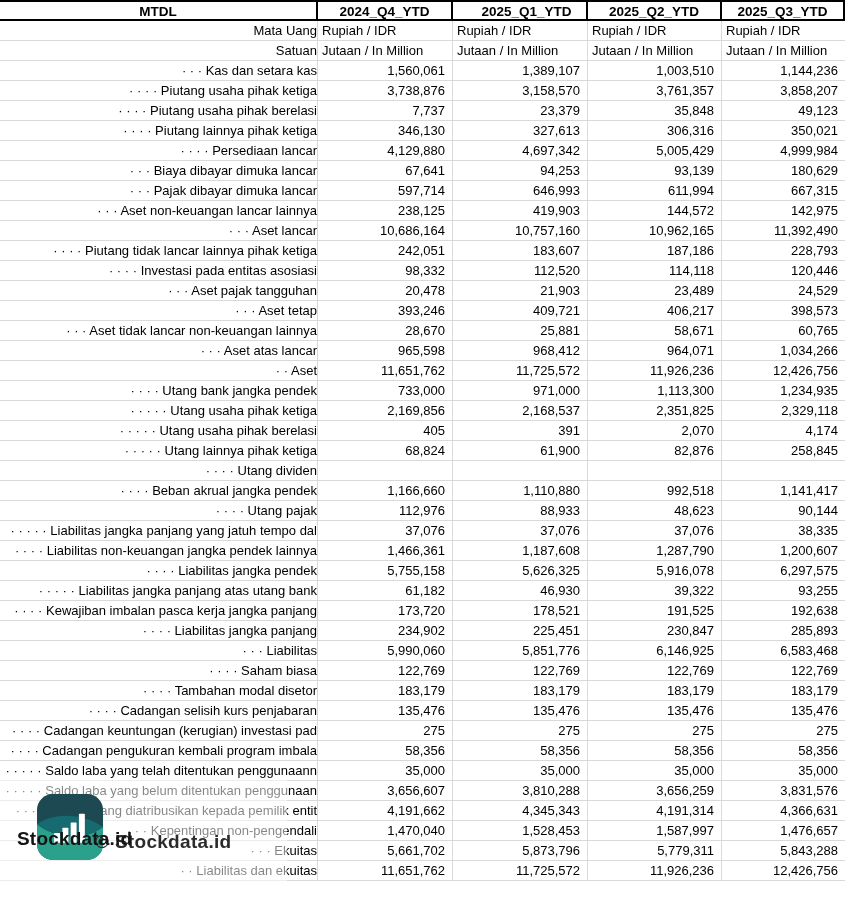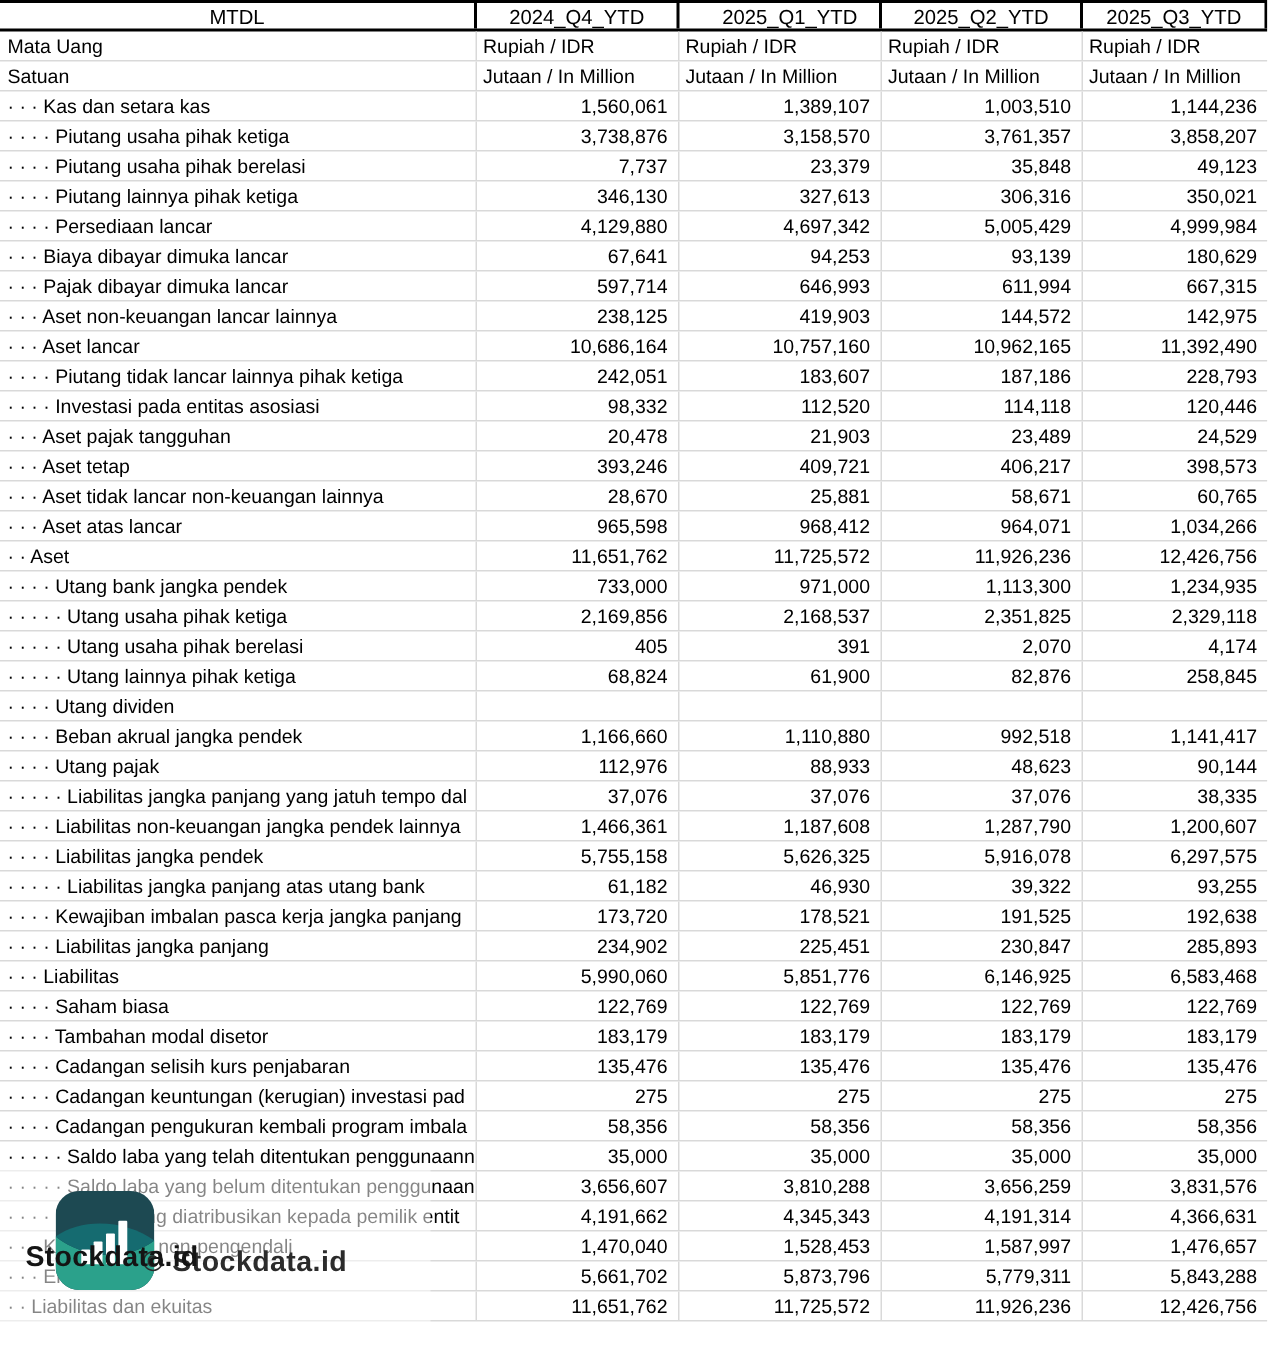--- a/index.html
+++ b/index.html
@@ -6,32 +6,32 @@
   *{box-sizing:border-box;}
   .sheet{
     position:relative;
     width:845px;height:901px;
     background:#fff;
     font-family:"Liberation Sans",sans-serif;
     font-size:13px;color:#000;
     overflow:hidden;
   }
   .row{display:flex;height:20px;line-height:19px;border-bottom:1px solid #d9d9d9;}
-  .header-row{height:21px;line-height:17px;border-top:2px solid #000;border-bottom:2px solid #000;font-weight:normal;font-size:13.5px;}
+  .header-row{height:21px;line-height:17px;border-top:2px solid #000;border-bottom:2px solid #000;font-weight:bold;font-size:13.5px;}
   .cell{height:100%;overflow:hidden;white-space:nowrap;}
   .c0{width:318px;}
   .c1{width:135px;}
   .c2{width:135px;padding-left:14px;}
   .c3{width:134px;}
   .c4{width:123px;}
   .header-row .cell{border-right:2px solid #000;text-align:center;padding-top:1px;}
   .header-row .c0{border-right:2px solid #000;}
   .body-cell{border-right:1px solid #d9d9d9;}
   .body-cell.c4{border-right:none;}
-  .label-cell{padding-left:5px;text-align:left;}
+  .label-cell{padding-left:5px;text-align:right;}
   .num-cell{padding-right:7px;text-align:right;}
   .meta-cell{padding-left:4px;text-align:left;}
 
   
   .wm-backdrop{
     position:absolute;left:0;top:780px;width:287px;height:121px;
     background:rgba(255,255,255,0.52);
     pointer-events:none;
   }
   .wm-logo{position:absolute;left:37px;top:794px;width:66px;height:66px;}

